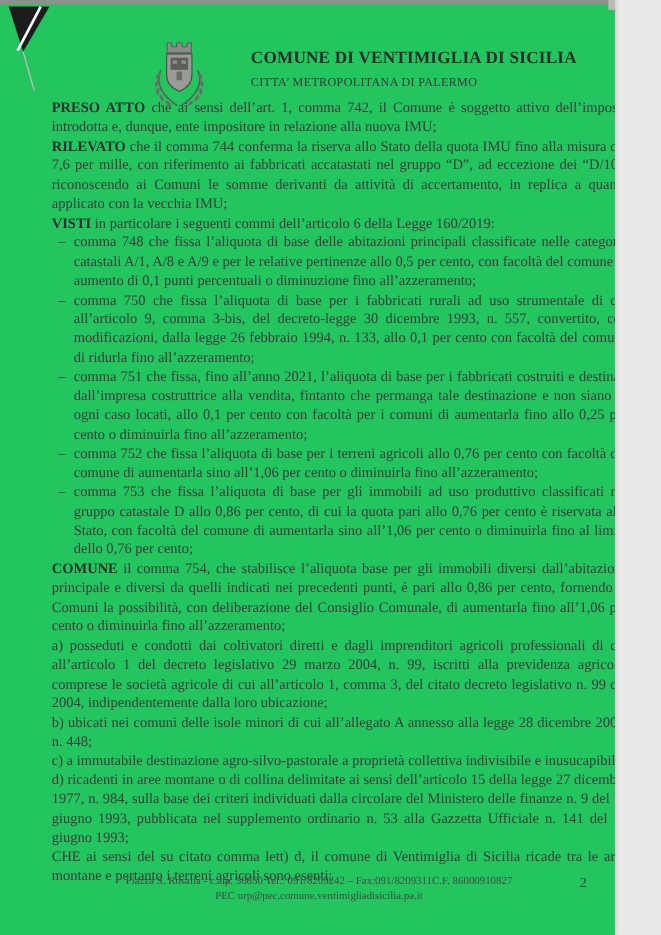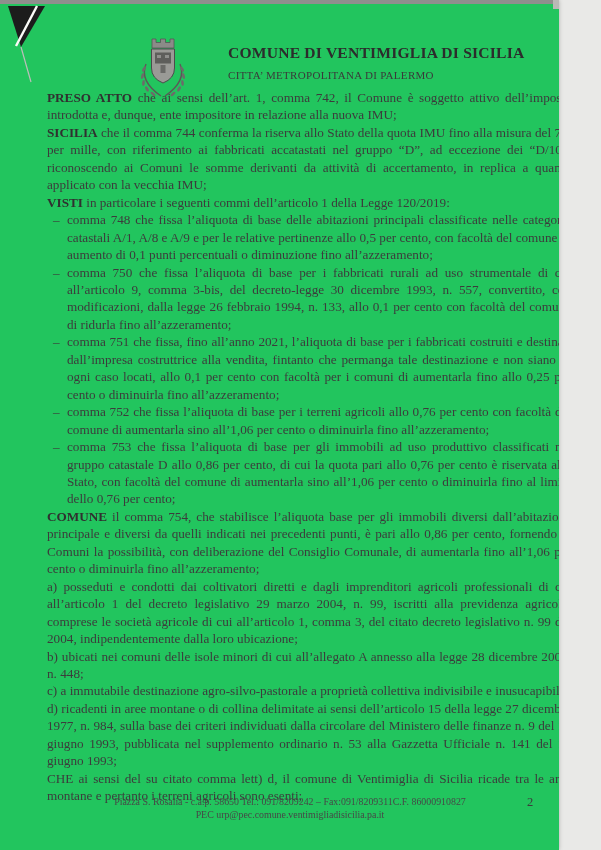--- a/index.html
+++ b/index.html
@@ -75,22 +75,22 @@
     <ellipse cx="39" cy="58" rx="3" ry="1.4" fill="#6c6c69" transform="rotate(-40 39 58)"></ellipse>
   </svg>
 
   <div class="header-text">
     <div class="doc-title">COMUNE DI VENTIMIGLIA DI SICILIA</div>
     <div class="doc-subtitle">CITTA’ METROPOLITANA DI PALERMO</div>
   </div>
 
   <div class="doc-body">
     <p class="para"><b>PRESO ATTO</b> <span>che ai sensi dell’art. 1, comma 742, il Comune è soggetto attivo dell’imposta introdotta e, dunque, ente impositore in relazione alla nuova IMU;</span></p>
-    <p class="para"><b>SICILIA</b> <span>che il comma 744 conferma la riserva allo Stato della quota IMU fino alla misura del 7,6 per mille, con riferimento ai fabbricati accatastati nel gruppo “D”, ad eccezione dei “D/10”, riconoscendo ai Comuni le somme derivanti da attività di accertamento, in replica a quanto applicato con la vecchia IMU;</span></p>
-    <p class="para"><b>VISTI</b> <span>in particolare i seguenti commi dell’articolo 1 della Legge 120/2019:</span></p>
+    <p class="para"><b>RILEVATO</b> <span>che il comma 744 conferma la riserva allo Stato della quota IMU fino alla misura del 7,6 per mille, con riferimento ai fabbricati accatastati nel gruppo “D”, ad eccezione dei “D/10”, riconoscendo ai Comuni le somme derivanti da attività di accertamento, in replica a quanto applicato con la vecchia IMU;</span></p>
+    <p class="para"><b>VISTI</b> <span>in particolare i seguenti commi dell’articolo 6 della Legge 160/2019:</span></p>
 
     <p class="bullet"><span class="dash">–</span><span>comma 748 che fissa l’aliquota di base delle abitazioni principali classificate nelle categorie catastali A/1, A/8 e A/9 e per le relative pertinenze allo 0,5 per cento, con facoltà del comune di aumento di 0,1 punti percentuali o diminuzione fino all’azzeramento;</span></p>
     <p class="bullet"><span class="dash">–</span><span>comma 750 che fissa l’aliquota di base per i fabbricati rurali ad uso strumentale di cui all’articolo 9, comma 3-bis, del decreto-legge 30 dicembre 1993, n. 557, convertito, con modificazioni, dalla legge 26 febbraio 1994, n. 133, allo 0,1 per cento con facoltà del comune di ridurla fino all’azzeramento;</span></p>
     <p class="bullet"><span class="dash">–</span><span>comma 751 che fissa, fino all’anno 2021, l’aliquota di base per i fabbricati costruiti e destinati dall’impresa costruttrice alla vendita, fintanto che permanga tale destinazione e non siano in ogni caso locati, allo 0,1 per cento con facoltà per i comuni di aumentarla fino allo 0,25 per cento o diminuirla fino all’azzeramento;</span></p>
     <p class="bullet"><span class="dash">–</span><span>comma 752 che fissa l’aliquota di base per i terreni agricoli allo 0,76 per cento con facoltà del comune di aumentarla sino all’1,06 per cento o diminuirla fino all’azzeramento;</span></p>
     <p class="bullet"><span class="dash">–</span><span>comma 753 che fissa l’aliquota di base per gli immobili ad uso produttivo classificati nel gruppo catastale D allo 0,86 per cento, di cui la quota pari allo 0,76 per cento è riservata allo Stato, con facoltà del comune di aumentarla sino all’1,06 per cento o diminuirla fino al limite dello 0,76 per cento;</span></p>
 
     <p class="para"><b>COMUNE</b> <span>il comma 754, che stabilisce l’aliquota base per gli immobili diversi dall’abitazione principale e diversi da quelli indicati nei precedenti punti, è pari allo 0,86 per cento, fornendo ai Comuni la possibilità, con deliberazione del Consiglio Comunale, di aumentarla fino all’1,06 per cento o diminuirla fino all’azzeramento;</span></p>
 
     <p class="para"><span>a) posseduti e condotti dai coltivatori diretti e dagli imprenditori agricoli professionali di cui all’articolo 1 del decreto legislativo 29 marzo 2004, n. 99, iscritti alla previdenza agricola, comprese le società agricole di cui all’articolo 1, comma 3, del citato decreto legislativo n. 99 del 2004, indipendentemente dalla loro ubicazione;</span></p>

